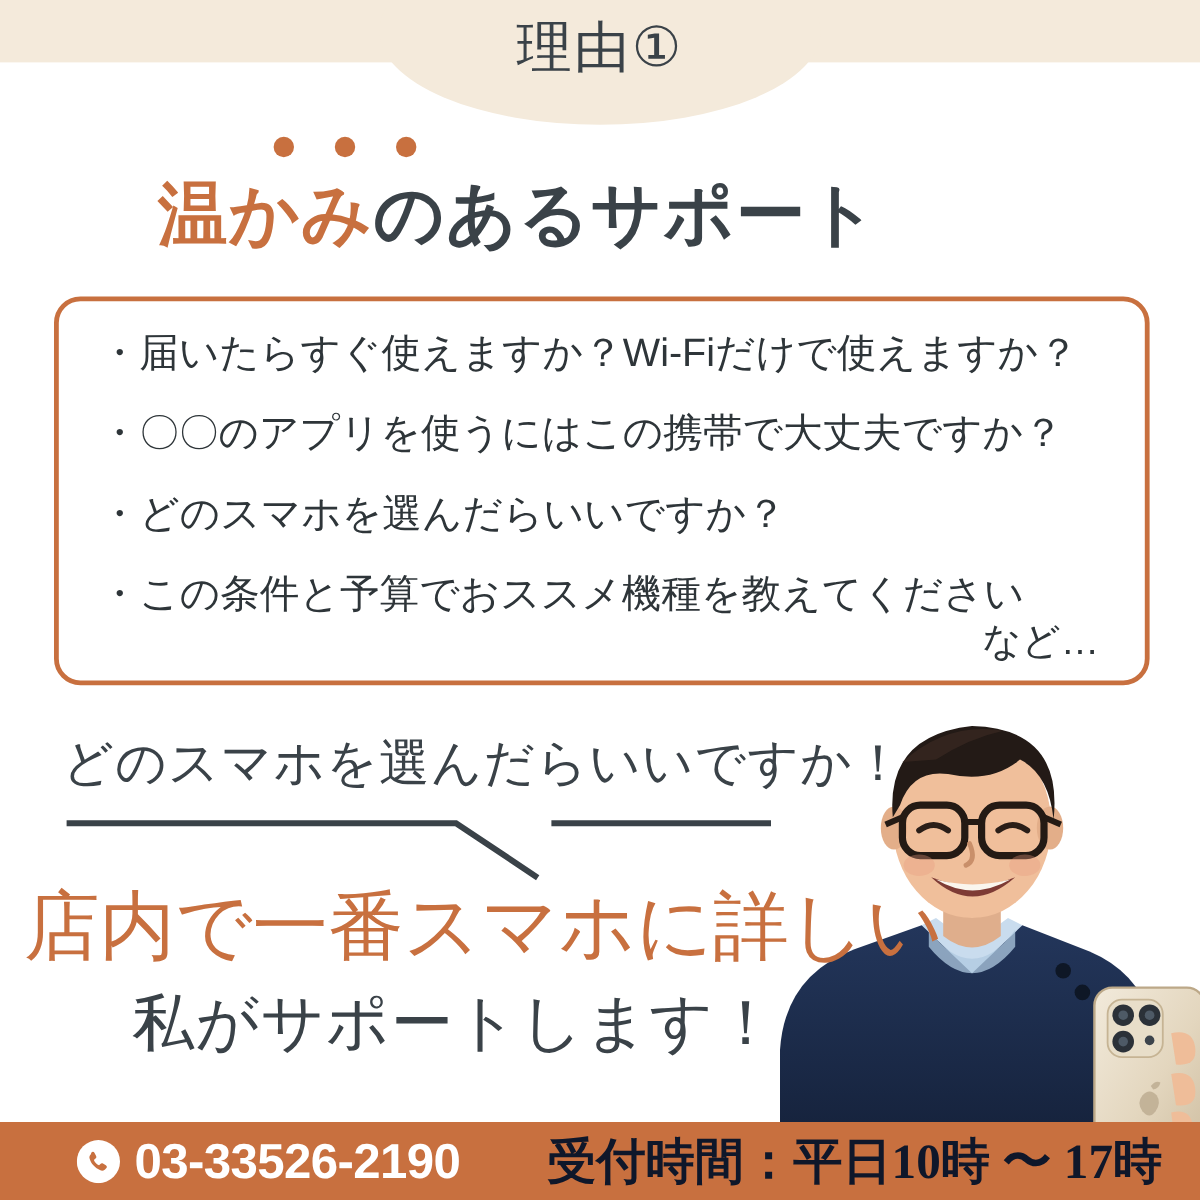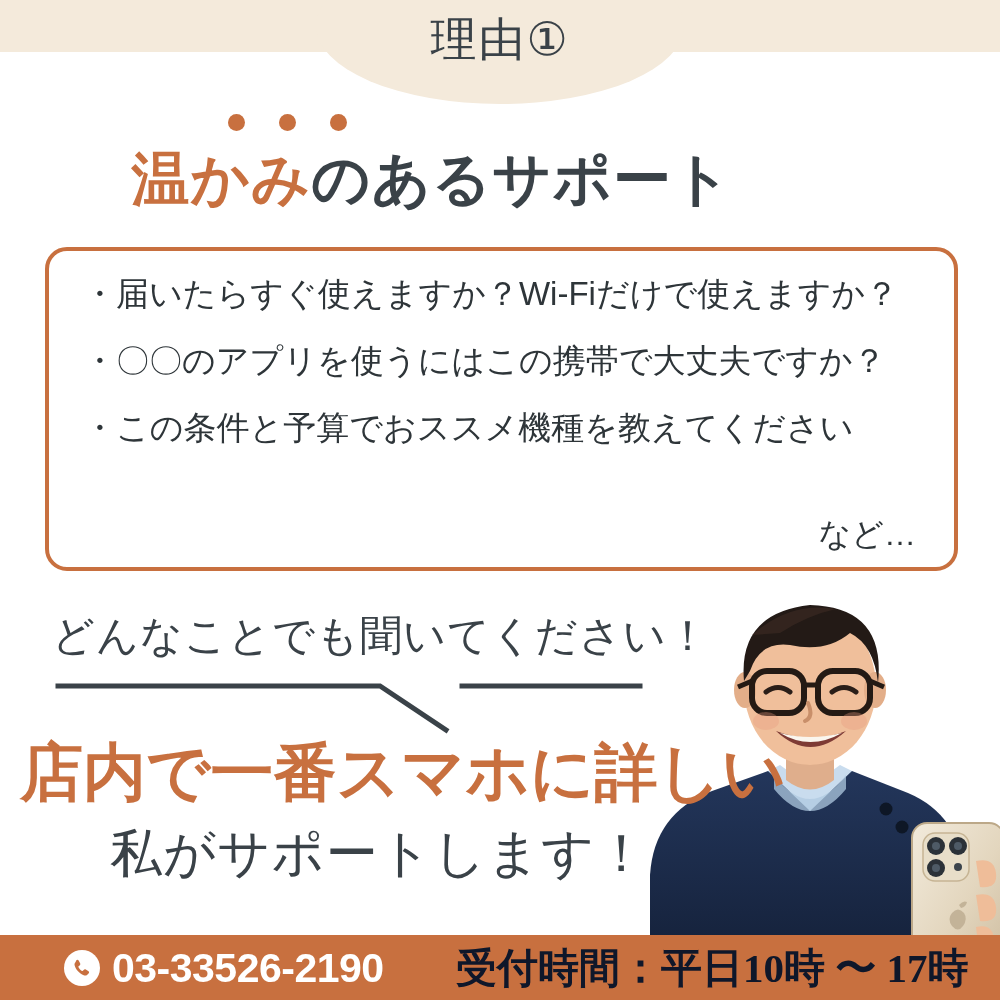--- a/index.html
+++ b/index.html
@@ -143,21 +143,21 @@
     height:64px;
     z-index:3;
   }
 
   
   .headline {
     position:absolute;
     top:739px;
     left:20px;
     font-size:63px;
-    font-weight:bold;
+    font-weight:normal;
     color:#C8703F;
     letter-spacing:0px;
     white-space:nowrap;
     line-height:1.05;
     z-index:4;
   }
   .subline {
     position:absolute;
     top:826px;
     left:110px;
@@ -240,26 +240,27 @@
   </div>
 
   <div class="main-title">
     <span class="accent">温かみ</span><span>のあるサポート</span>
   </div>
 
   <div class="qbox">
     <ul class="qlist">
       <li class="qitem">・届いたらすぐ使えますか？Wi-Fiだけで使えますか？</li>
       <li class="qitem">・〇〇のアプリを使うにはこの携帯で大丈夫ですか？</li>
+      <li class="qitem">・どのスマホを選んだらいいですか？</li>
       <li class="qitem">・この条件と予算でおススメ機種を教えてください</li>
     </ul>
     <div class="nado">など…</div>
   </div>
 
-  <div class="ask-line">どんなことでも聞いてください！</div>
+  <div class="ask-line">どのスマホを選んだらいいですか！</div>
   <svg class="bubble-underline" viewBox="0 0 660 64">
     <path d="M18 14 L340 14 L406 58" fill="none" stroke="#3A4248" stroke-width="5" stroke-linecap="square" stroke-linejoin="miter"></path>
     <line x1="422" y1="14" x2="600" y2="14" stroke="#3A4248" stroke-width="5" stroke-linecap="square"></line>
   </svg>
 
   <div class="photo">
     <svg viewBox="0 0 360 365" width="360" height="365">
       <defs>
         <linearGradient id="phoneGrad" x1="0" y1="0" x2="1" y2="1">
           <stop offset="0%" stop-color="#F2EADB"></stop>

